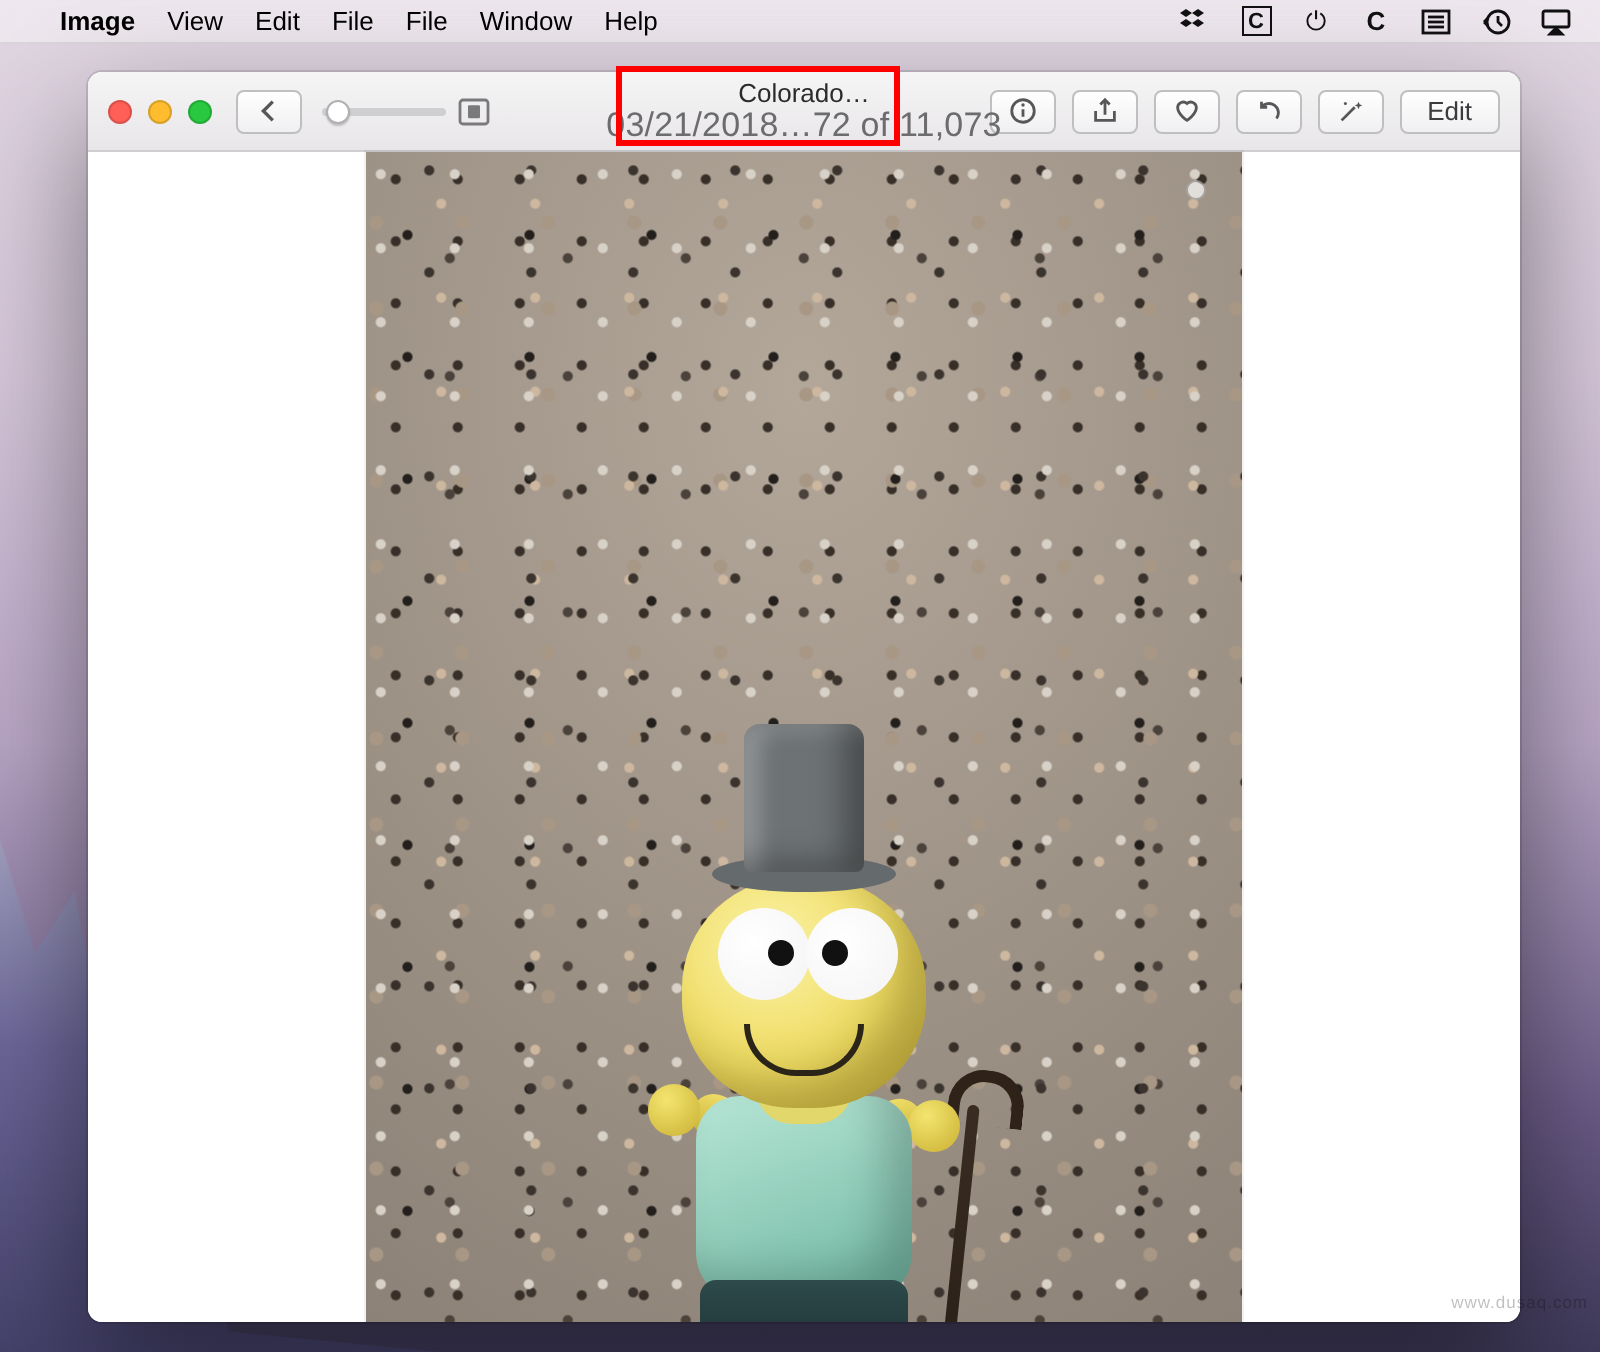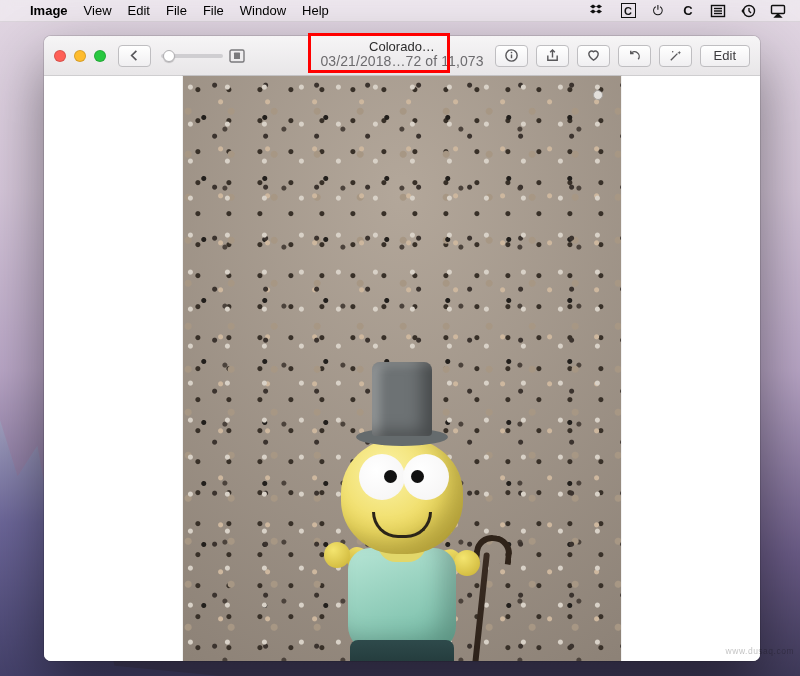--- a/index.html
+++ b/index.html
@@ -70,21 +70,21 @@
       background:#cfced1; }
     .zoom-thumb { position:absolute; top:50%; left:8px; transform:translate(-50%,-50%);
       width:12px; height:12px; border-radius:50%; background:#fff;
       border:1px solid #b1b0b3; box-shadow:0 1px 1px rgba(0,0,0,.2); }
 
     .title-block {
       position:absolute; left:50%; transform:translateX(-50%); top:4px;
       text-align:center; line-height:1.1; pointer-events:none;
     }
     .title-main { font-size:13px; color:#2b2b2b; }
-    .title-sub  { font-size:14px; color:#6c6b6e; letter-spacing:.1px; }
+    .title-sub  { font-size:17px; color:#6c6b6e; letter-spacing:.1px; }
     .highlight-box {
       position:absolute; border:3px solid #ff0000;
       left:308px; top:33px; width:142px; height:40px; z-index:40; pointer-events:none;
     }
 
     .right-tools { margin-left:auto; display:flex; gap:8px; align-items:center; }
     .edit-btn { font-size:13px; color:#3b3a3d; padding:0 13px; }
 
     
     .content {

